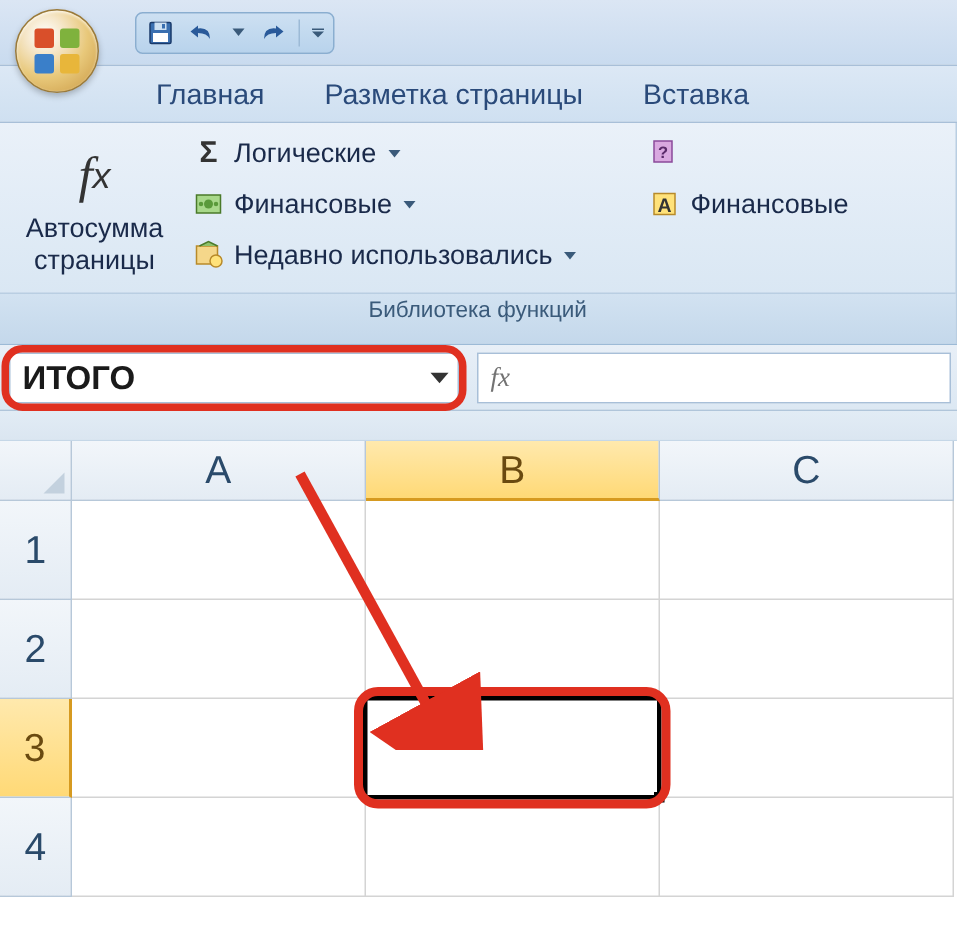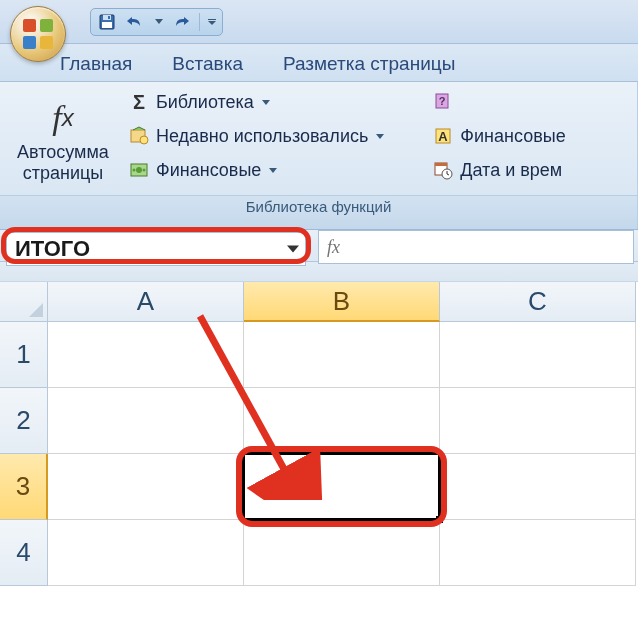--- a/index.html
+++ b/index.html
@@ -47,21 +47,21 @@
   .qat-dd { width:8px; display:flex; flex-direction:column; align-items:center; gap:1px; }
   .qat-dd-line { width:8px; height:1px; background:#3a5a7a; }
   .qat-dd-tri { width:0; height:0; border-left:4px solid transparent; border-right:4px solid transparent; border-top:4px solid #3a5a7a; }
 
   
   .tabs {
     height: 38px;
     background: linear-gradient(to bottom, #dce8f5 0%, #cfe0f1 100%);
     display: flex;
     align-items: flex-end;
-    padding-left: 40px;
+    padding-left: 84px;
     border-bottom: 1px solid #a8bfd8;
     text-align: right;
   }
   .tab {
     padding: 8px 20px 6px;
     font-size: 19px;
     color: #2a4a7a;
     cursor: pointer;
   }
 
@@ -108,23 +108,23 @@
     font-size: 18px; color:#1a2a4a;
     cursor:pointer; height:28px;
     padding: 0 4px;
     white-space: nowrap;
   }
   .small-btn .icon { width:22px; height:22px; display:flex; align-items:center; justify-content:center; flex-shrink:0; }
   .dd-tri { width:0; height:0; border-left:4px solid transparent; border-right:4px solid transparent; border-top:5px solid #3a5a7a; margin-left:2px; }
 
   
   .fbar-row {
-    height: 32px;
+    height: 44px;
     background: linear-gradient(to bottom, #e8eff7 0%, #dce8f3 100%);
-    display:flex; 
+    display:flex; align-items:center;
     border-bottom: 1px solid #b0c5da;
     padding-right: 4px;
   }
   .namebox-wrap {
     position: relative;
     margin: 2px 6px 2px 6px;
   }
   .namebox {
     width: 300px; height: 34px;
     background: #fff;
@@ -268,93 +268,82 @@
     <div class="qat-sep"></div>
     <div class="qat-dd">
       <div class="qat-dd-line"></div>
       <div class="qat-dd-tri"></div>
     </div>
   </div>
 </div>
 
 <div class="tabs">
   <div class="tab">Главная</div>
+  <div class="tab">Разметка страницы</div>
   <div class="tab">Вставка</div>
-  <div class="tab">Разметка страницы</div>
 </div>
 
 <div class="ribbon">
   <div class="ribbon-group" style="flex:1;">
     <div class="group-body">
       <div class="big-btn">
         <div class="fx-icon">f<span style="font-size:24px;">x</span></div>
         <div>
           <span>Автосумма</span><br>
           <span>страницы</span>
         </div>
       </div>
       <div class="stack" style="margin-left:6px;">
         <div class="small-btn">
           <span class="icon" style="font-size:20px; font-weight:bold; color:#333;">Σ</span>
-          <span>Библиотека</span>
-          <span class="dd-tri"></span>
-        </div>
-        <div class="small-btn">
-          <span class="icon">
-            <svg width="20" height="20" viewBox="0 0 20 20">
-                <rect x="2" y="4" width="14" height="12" fill="#f5d78a" stroke="#b88a2a"></rect>
-                <path d="M4 4 L10 1 L16 4" fill="#8fc26a" stroke="#4a7a2a"></path>
-                <circle cx="15" cy="14" r="4" fill="#ffe27a" stroke="#b88a2a"></circle>
-              </svg>
-          </span>
-          <span>Недавно использовались</span>
+          <span>Логические</span>
           <span class="dd-tri"></span>
         </div>
         <div class="small-btn">
           <span class="icon">
             <svg width="20" height="20" viewBox="0 0 20 20">
                 <rect x="2" y="4" width="16" height="12" fill="#a8d88a" stroke="#4a7a2a"></rect>
                 <circle cx="10" cy="10" r="3" fill="#5a9a3a"></circle>
                 <circle cx="5" cy="10" r="1.5" fill="#5a9a3a"></circle>
                 <circle cx="15" cy="10" r="1.5" fill="#5a9a3a"></circle>
               </svg>
           </span>
           <span>Финансовые</span>
           <span class="dd-tri"></span>
         </div>
+        <div class="small-btn">
+          <span class="icon">
+            <svg width="20" height="20" viewBox="0 0 20 20">
+                <rect x="2" y="4" width="14" height="12" fill="#f5d78a" stroke="#b88a2a"></rect>
+                <path d="M4 4 L10 1 L16 4" fill="#8fc26a" stroke="#4a7a2a"></path>
+                <circle cx="15" cy="14" r="4" fill="#ffe27a" stroke="#b88a2a"></circle>
+              </svg>
+          </span>
+          <span>Недавно использовались</span>
+          <span class="dd-tri"></span>
+        </div>
       </div>
       <div class="stack" style="margin-left:40px;">
         <div class="small-btn">
           <span class="icon">
             <svg width="20" height="20" viewBox="0 0 20 20">
                 <rect x="3" y="2" width="12" height="14" fill="#d9a8e0" stroke="#8a4a9a"></rect>
                 <text x="9" y="13" font-size="11" fill="#5a2a6a" text-anchor="middle" font-weight="bold">?</text>
               </svg>
           </span>
         </div>
         <div class="small-btn">
           <span class="icon">
             <svg width="20" height="20" viewBox="0 0 20 20">
                 <rect x="3" y="3" width="14" height="14" fill="#ffe27a" stroke="#b88a2a"></rect>
                 <text x="10" y="15" font-size="13" fill="#333" text-anchor="middle" font-family="serif" font-weight="bold">A</text>
               </svg>
           </span>
           <span>Финансовые</span>
         </div>
-        <div class="small-btn">
-          <span class="icon">
-            <svg width="20" height="20" viewBox="0 0 20 20">
-                <rect x="2" y="3" width="12" height="12" fill="#fff" stroke="#8a4a2a"></rect>
-                <rect x="2" y="3" width="12" height="3" fill="#c86a3a"></rect>
-                <circle cx="14" cy="14" r="5" fill="#fff" stroke="#555"></circle>
-                <path d="M14 11 L14 14 L16 15" stroke="#333" fill="none"></path>
-              </svg>
-          </span>
-          <span>Дата и врем</span>
-        </div>
       </div>
     </div>
     <div class="group-label">Библиотека функций</div>
   </div>
 </div>
 
 <div class="fbar-row">
   <div class="namebox-wrap">
     <div class="namebox">
       <span>ИТОГО</span>

